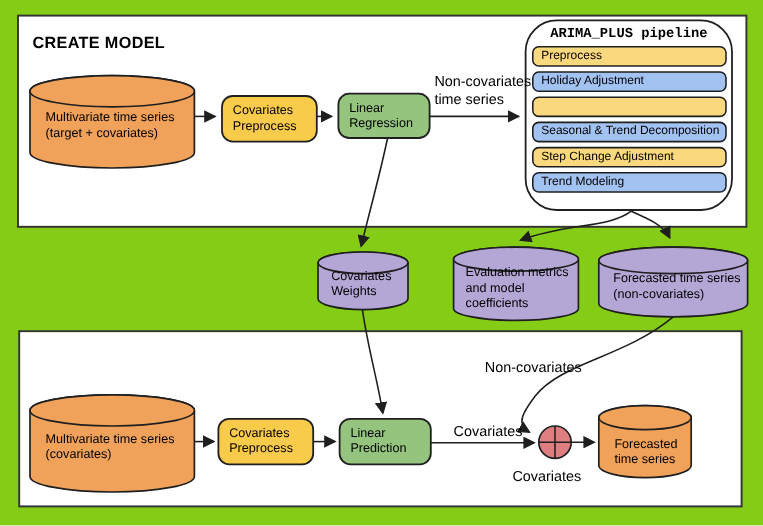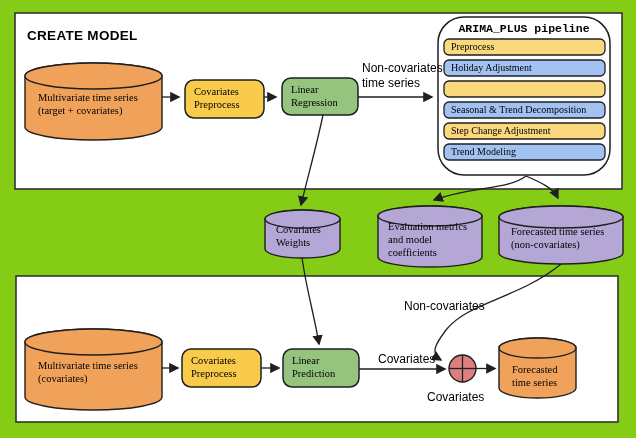--- a/index.html
+++ b/index.html
@@ -1,20 +1,20 @@
 <!DOCTYPE html>
 <html><head>
 <meta charset="utf-8">
 <style>
   html,body{margin:0;padding:0;background:#ffffff;}
   #stage{position:relative;width:636px;height:438px;background:#84cc16;
          font-family:"Liberation Sans","DejaVu Sans",sans-serif;color:#000;overflow:hidden;}
   #stage svg{position:absolute;left:0;top:0;}
   .txt{position:absolute;white-space:pre;font-size:10.5px;line-height:1.22;color:#000;}
-  .flexc{display:flex;align-items:center;font-family:Liberation Serif, serif;}
+  .flexc{display:flex;align-items:center;}
   .sec-title{font-weight:bold;font-size:13.5px;letter-spacing:.3px;}
   .pipe-title{font-weight:bold;font-size:11.5px;text-align:center;font-family:Liberation Mono, monospace;}
   .pipe-item{font-size:10px;}
   .edge-label{font-size:12px;}
 </style>
 </head>
 <body>
 
 <div id="stage">
 

